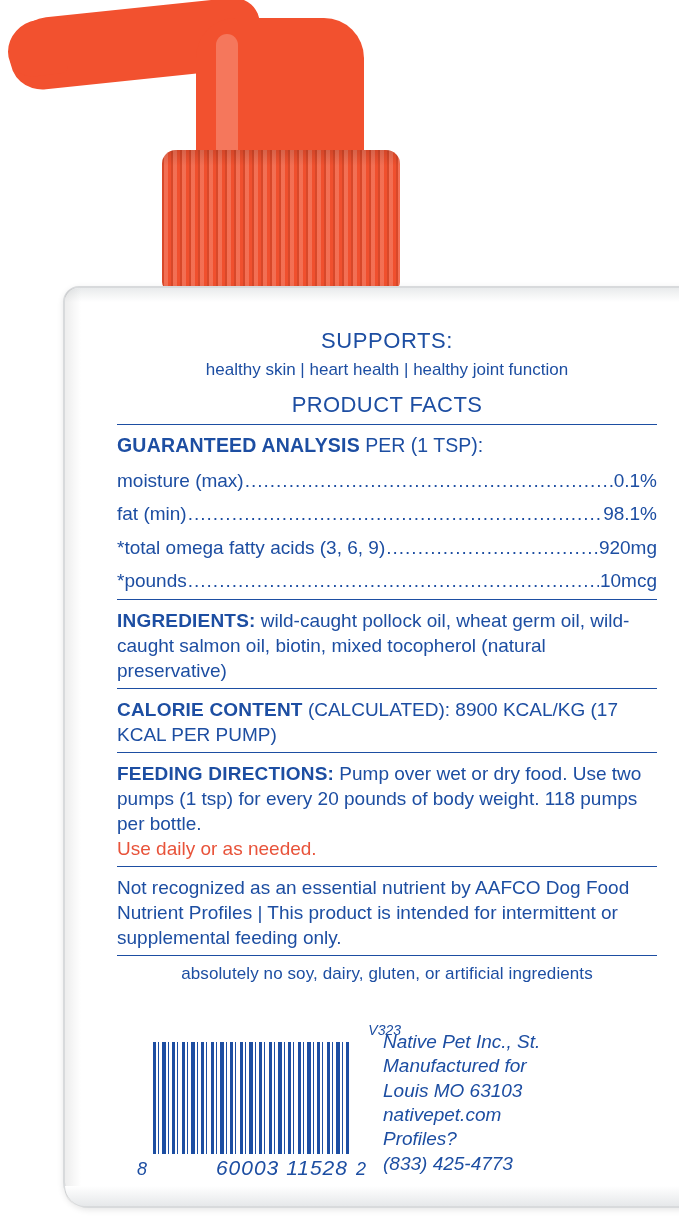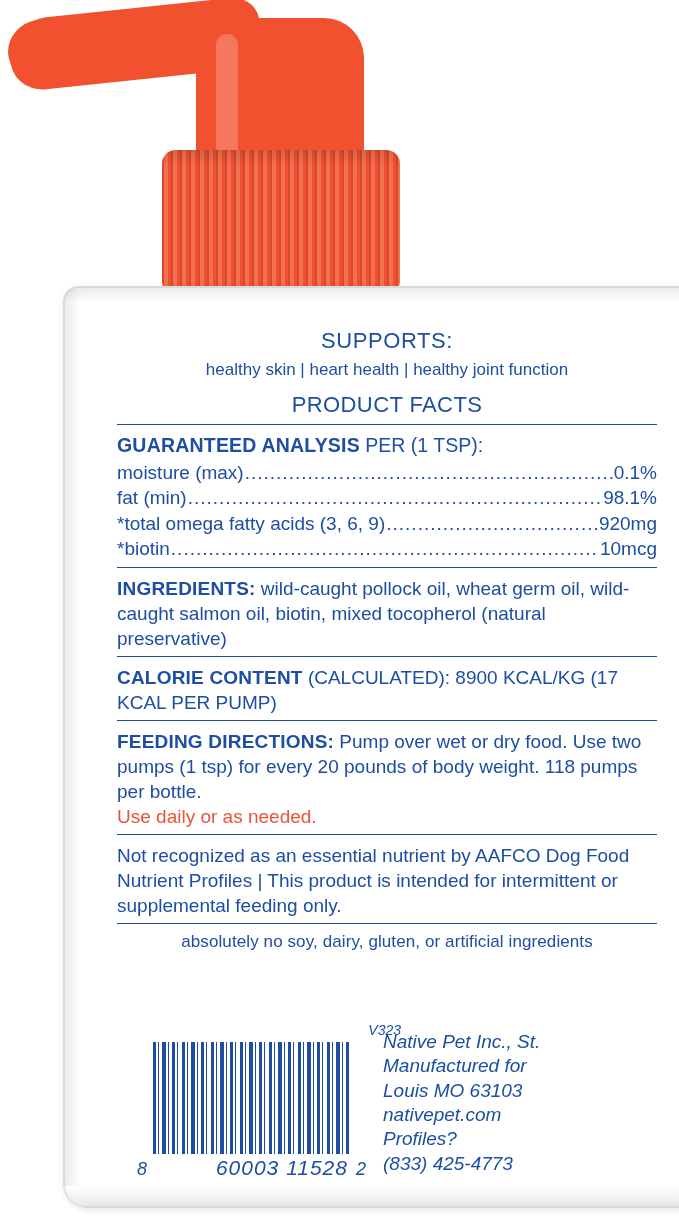--- a/index.html
+++ b/index.html
@@ -186,21 +186,21 @@
     font-weight: bold;
     letter-spacing: 0.2px;
   }
   .ga-line {
     display: flex;
     align-items: baseline;
     white-space: nowrap;
     font-size: 19px;
     line-height: 1.34;
   }
-  .ga-line .nm { flex: 0 0 auto; }
+  .ga-line .nm { flex: 0 0 auto; margin-top: 8px; }
   .ga-line .dots {
     flex: 1 1 auto;
     overflow: hidden;
     white-space: nowrap;
     letter-spacing: 1px;
     margin: 0 1px;
   }
   .ga-line .val { flex: 0 0 auto; }
 
   .ga-title {
@@ -318,21 +318,21 @@
         <span class="val">98.1%</span>
       </div>
 
       <div class="ga-line">
         <span class="nm">*total omega fatty acids (3, 6, 9)</span>
         <span class="dots">........................................................................</span>
         <span class="val">920mg</span>
       </div>
 
       <div class="ga-line">
-        <span class="nm">*biotin</span>
+        <span class="nm">*pounds</span>
         <span class="dots">........................................................................</span>
         <span class="val">10mcg</span>
       </div>
     </div>
 
     <div class="rule"></div>
 
     <div class="sect">
       <span class="hdr">INGREDIENTS:</span><span> wild-caught pollock oil, wheat germ oil, wild-caught salmon oil, biotin, mixed tocopherol (natural preservative)</span>
     </div>

